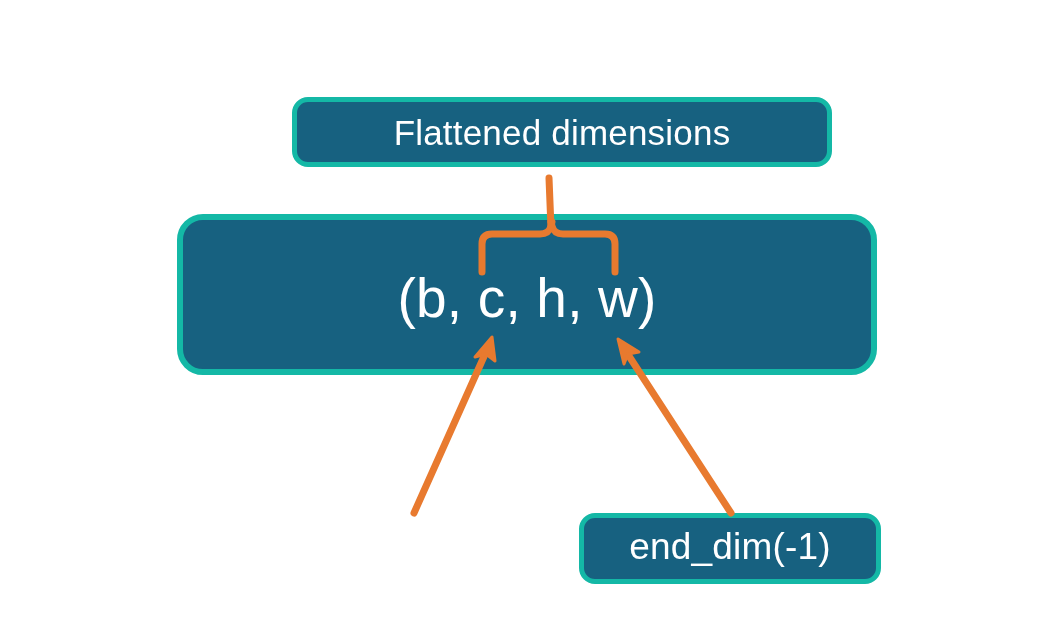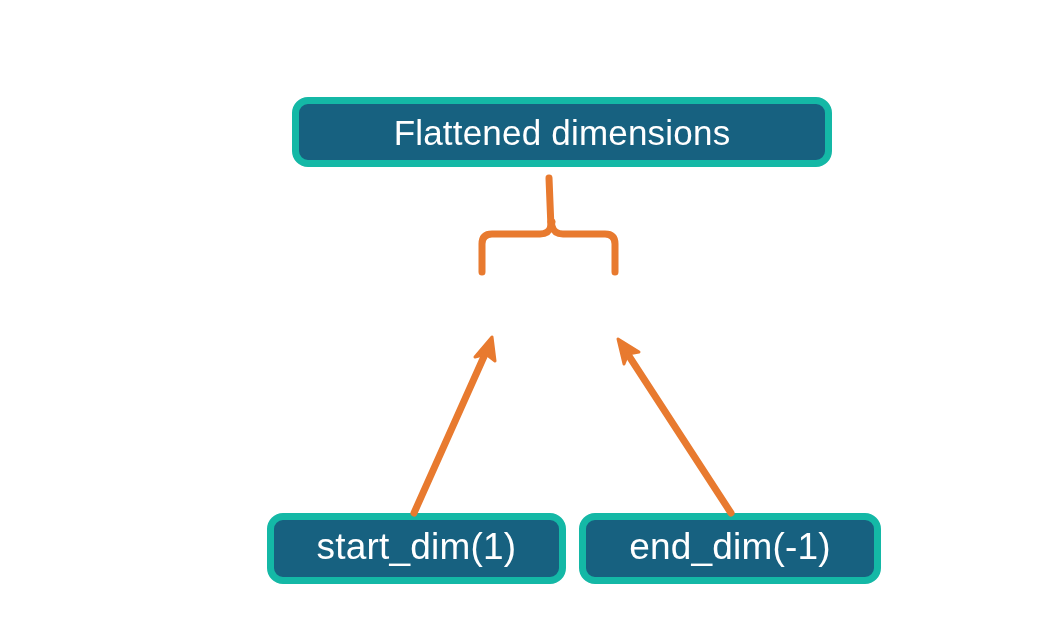--- a/index.html
+++ b/index.html
@@ -15,21 +15,21 @@
     position: relative;
     width: 1038px;
     height: 632px;
     background: #ffffff;
     overflow: hidden;
   }
   .node {
     position: absolute;
     box-sizing: border-box;
     background: #176180;
-    border: 7px solid #14b8a6;
+    border: 5px solid #14b8a6;
     border-radius: 18px;
     display: flex;
     align-items: center;
     justify-content: center;
     color: #ffffff;
     font-family: "Liberation Sans", sans-serif;
     font-weight: 400;
     letter-spacing: 0.2px;
     user-select: none;
   }
@@ -98,24 +98,24 @@
 </style>
 </head>
 <body>
 
 <div id="canvas">
 
   <div class="node" id="node-flattened">
     <span class="node-label">Flattened dimensions</span>
   </div>
 
+  <div class="node" id="node-shape">
+    <span class="node-label">(b, c, h, w)</span>
+  </div>
 
-  <div class="node" id="node-start-dim">
-    <span class="node-label">start_dim(1)</span>
-  </div>
 
   <div class="node" id="node-end-dim">
     <span class="node-label">end_dim(-1)</span>
   </div>
 
   <svg id="connectors" viewBox="0 0 1038 632">
 
     <g>
       <path d="M 482 272
                L 482 244

